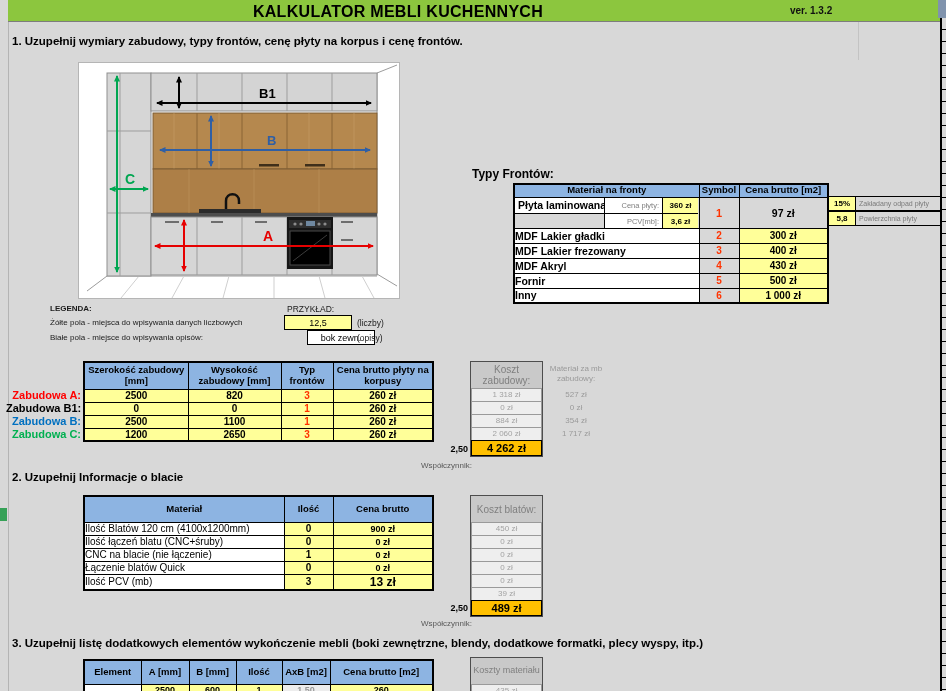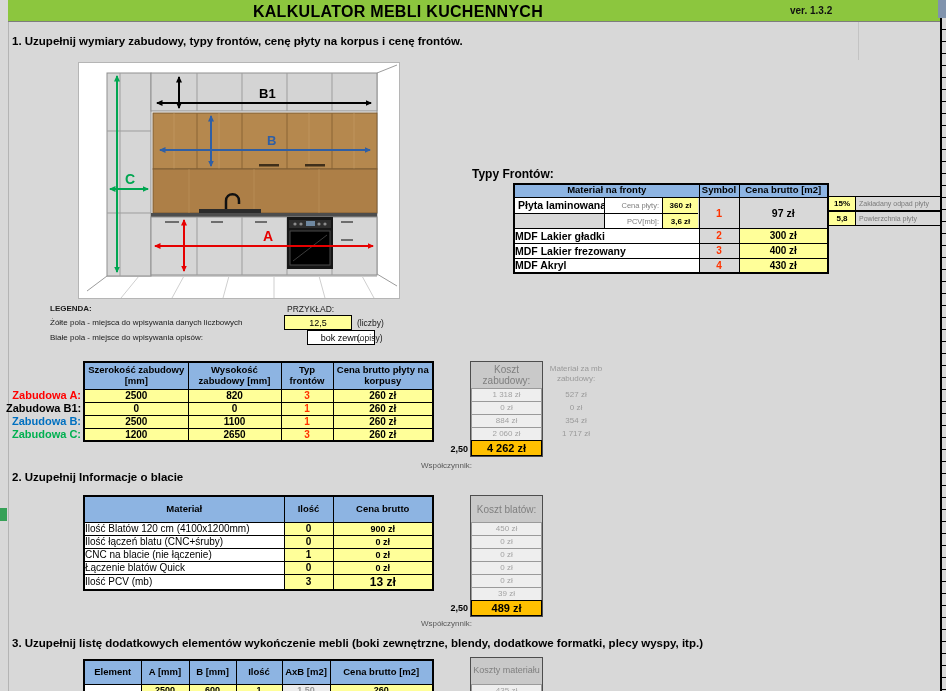--- a/index.html
+++ b/index.html
@@ -236,20 +236,30 @@
     <tr style="height:15px;">
       <td class="fronts-name">MDF Lakier frezowany</td>
       <td class="val red-num">3</td>
       <td class="val yellow">400 zł</td>
     </tr>
     <tr style="height:15px;">
       <td class="fronts-name">MDF Akryl</td>
       <td class="val red-num">4</td>
       <td class="val yellow">430 zł</td>
     </tr>
+    <tr style="height:15px;">
+      <td class="fronts-name">Fornir</td>
+      <td class="val red-num">5</td>
+      <td class="val yellow">500 zł</td>
+    </tr>
+    <tr style="height:15px;">
+      <td class="fronts-name yellow">Inny</td>
+      <td class="val red-num">6</td>
+      <td class="val yellow">1 000 zł</td>
+    </tr>
   </tbody>
     </table>
 
   <div class="abs ann-val" style="left:828px;top:196px;">15%</div>
   <div class="abs ann-lbl" style="left:856px;top:196px;">Zakładany odpad płyty</div>
   <div class="abs ann-val" style="left:828px;top:211px;">5,8</div>
   <div class="abs ann-lbl" style="left:856px;top:211px;">Powierzchnia płyty</div>
 
   <div class="abs small-txt" style="left:50px;top:304px;font-weight:bold;">LEGENDA:</div>
   <div class="abs small-txt" style="left:50px;top:318px;">Żółte pola -  miejsca do wpisywania danych liczbowych</div>

